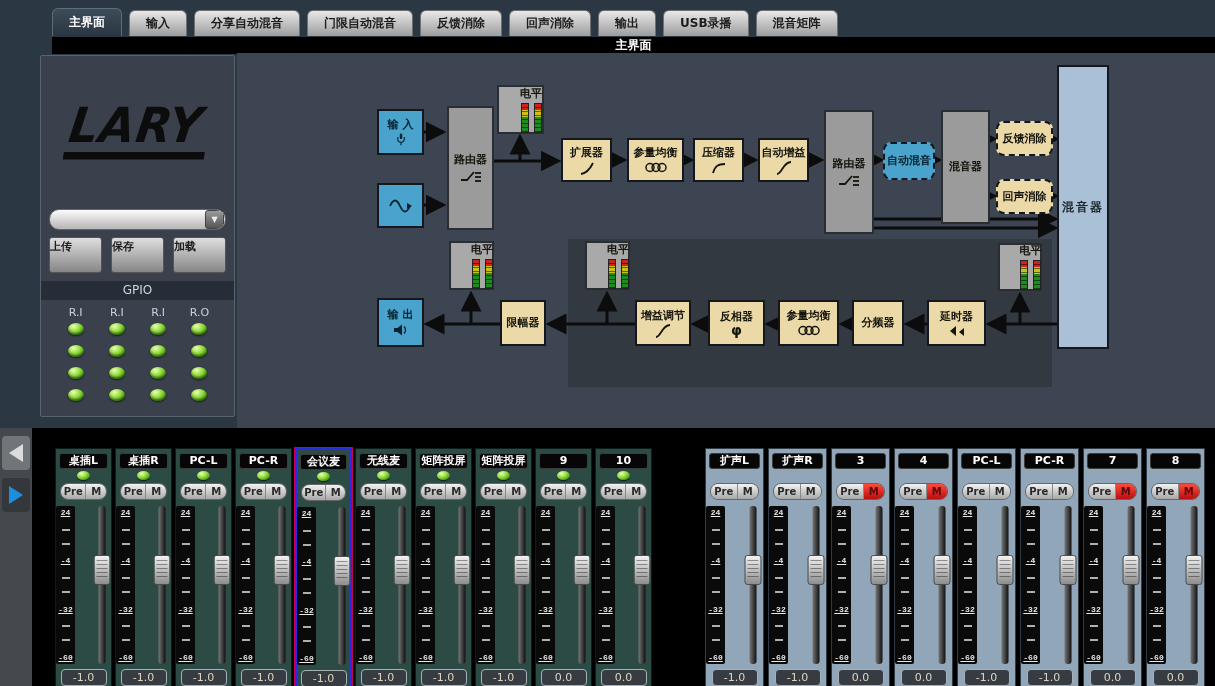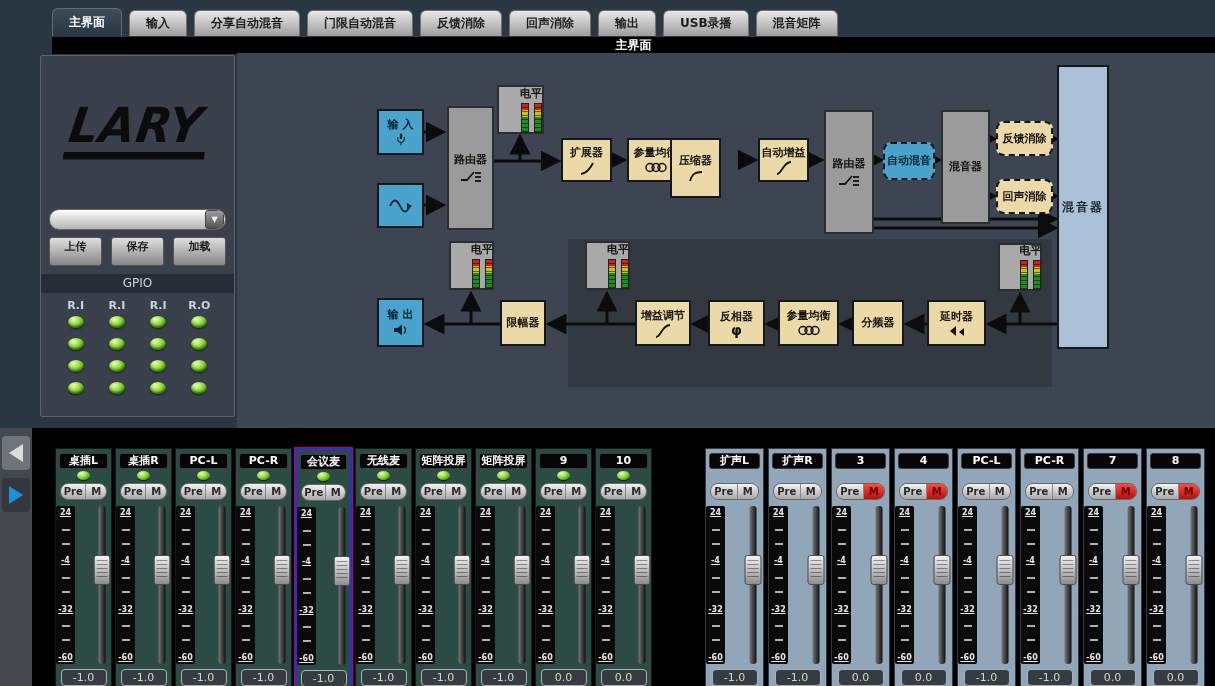--- a/index.html
+++ b/index.html
@@ -36,24 +36,24 @@
   .logo span { font-size:46px; font-weight:900; font-style:italic; color:#0c0c0c; letter-spacing:1px;
                transform:skewX(-8deg) scaleY(1.05); border-bottom:7px solid #0c0c0c; line-height:48px; padding:0 6px 2px 2px; }
   .phead { background:#262d37; color:#cdd5dc; font-size:12px; text-align:center; height:19px; line-height:19px; }
   .scenerow { padding:7px 8px 4px; display:flex; }
   .dropdown { flex:1; height:21px; border-radius:10px; background:linear-gradient(#fdfdfd,#b5b5b5); border:1px solid #666;
               display:flex; align-items:center; justify-content:flex-end; overflow:hidden; cursor:pointer; }
   .dropdown .val { flex:1; font-size:11px; color:#222; padding-left:8px; }
   .dropbtn { width:19px; height:19px; margin-right:1px; border-radius:3px; background:linear-gradient(#9a9a9a,#555);
              border:1px solid #444; color:#eee; font-size:8px; text-align:center; line-height:18px; }
   .scenebtns { display:flex; justify-content:space-between; padding:3px 8px 8px; }
-  .sbtn { width:53px; height:29px; border-radius:3px; border:1px solid #555; background:linear-gradient(#dedede,#868686);
-          font-size:11px; font-weight:bold; color:#1d1d1d; text-align:center; line-height:18px; cursor:pointer; }
+  .sbtn { width:53px; height:36px; border-radius:3px; border:1px solid #555; background:linear-gradient(#dedede,#868686);
+          font-size:11px; font-weight:bold; color:#1d1d1d; text-align:left; line-height:18px; cursor:pointer; }
   .gpiolabels { display:flex; padding:6px 14px 2px; }
-  .gpiolabels span { flex:1; text-align:center; font-size:11px; font-weight:bold; color:#c9d2da; }
+  .gpiolabels span { flex:1; text-align:center; font-size:11px; font-weight:normal; color:#c9d2da; }
   .ledgrid { display:grid; grid-template-columns:repeat(4,1fr); padding:2px 14px; row-gap:10px; }
   .led { width:16px; height:12px; border-radius:50%; margin:0 auto;
          background:radial-gradient(ellipse at 35% 28%, #eaffb2, #8cd838 45%, #47990f 75%, #265c05);
          box-shadow:inset 0 -2px 2px rgba(0,0,0,.35), 0 1px 2px rgba(0,0,0,.6); }
 
   
   .diagram { position:absolute; left:237px; top:53px; width:978px; height:375px; background:#3d4452; }
   .darkzone { position:absolute; left:331px; top:186px; width:484px; height:148px; background:#333941; }
   .wires { position:absolute; inset:0; }
   .blk { position:absolute; display:flex; flex-direction:column; align-items:center; justify-content:center;
@@ -88,21 +88,21 @@
   .ledrow { height:13px; display:flex; align-items:center; justify-content:center; }
   .chled { width:13px; height:9px; border-radius:50%;
            background:radial-gradient(ellipse at 35% 28%, #eaffb2, #8cd838 45%, #47990f 75%, #265c05);
            box-shadow:0 1px 1px rgba(0,0,0,.6); }
   .prem { margin:1px 4px 0; height:17px; display:flex; border:1px solid #666; border-radius:8px; overflow:hidden; }
   .pbtn { flex:1.25; background:linear-gradient(#f2f2f2,#a8a8a8); color:#2a2a2a; font-size:10px; font-weight:bold;
           text-align:center; line-height:15px; border-right:1px solid #888; cursor:pointer; }
   .mbtn { flex:1; background:linear-gradient(#f2f2f2,#a8a8a8); color:#2a2a2a; font-size:10px; font-weight:bold;
           text-align:center; line-height:15px; cursor:pointer; }
   .mbtn.muted { background:linear-gradient(#ff4a3a,#b80f0f); color:#5c0606; }
-  .fader { display:flex; margin:6px 0 0; height:158px; gap:17px; }
+  .fader { display:flex; margin:6px 0 0; height:158px; gap:17px;font-family:Liberation Mono, monospace; }
   .scale { width:19px; background:#0a0a0a; border-radius:2px; display:flex; flex-direction:column;
            justify-content:space-between; align-items:center; padding:2px 0; }
   .scale .num { font-size:8px; font-weight:bold; color:#e8e8e8; line-height:9px; text-decoration:underline; }
   .scale .tick { width:8px; height:2px; background:#b0b0b0; }
   .trackarea { flex:1; position:relative; cursor:pointer; }
   .track { position:absolute; left:50%; top:0; bottom:0; width:7px; transform:translateX(-50%);
            background:linear-gradient(to right,#777,#111); border-radius:3px; }
   .handle { position:absolute; left:50%; transform:translateX(-50%); width:17px; height:30px; top:31%;
             background:linear-gradient(#f2f2f2,#8d8d8d); border:1px solid #4c4c4c; border-radius:3px; cursor:grab; }
   .handle::after { content:""; position:absolute; left:2px; right:2px; top:4px; bottom:4px;
@@ -255,21 +255,21 @@
       </svg>
     </div>
     <div class="blk tan" style="left:390px;top:85px;width:57px;height:44px">
       <span class="bl">参量均衡</span>
       <svg class="bicon" width="22" height="13" viewBox="0 0 22 13">
         <circle cx="5" cy="6.5" r="4" stroke="#15150d" stroke-width="1.5" fill="none"></circle>
         <circle cx="11" cy="6.5" r="4" stroke="#15150d" stroke-width="1.5" fill="none"></circle>
         <circle cx="17" cy="6.5" r="4" stroke="#15150d" stroke-width="1.5" fill="none"></circle>
       </svg>
     </div>
-    <div class="blk tan" style="left:433px;top:85px;width:51px;height:60px">
+    <div class="blk tan" style="left:456px;top:85px;width:51px;height:44px">
       <span class="bl">压缩器</span>
       <svg class="bicon" width="16" height="13" viewBox="0 0 16 13">
         <path d="M2 12 C4 5 7 3 14 3" stroke="#15150d" stroke-width="1.8" fill="none"></path>
       </svg>
     </div>
     <div class="blk tan" style="left:521px;top:85px;width:51px;height:44px">
       <span class="bl">自动增益</span>
       <svg class="bicon" width="16" height="14" viewBox="0 0 16 14">
         <path d="M1 13 C6 13 7 1 15 1" stroke="#15150d" stroke-width="1.8" fill="none"></path>
       </svg>

